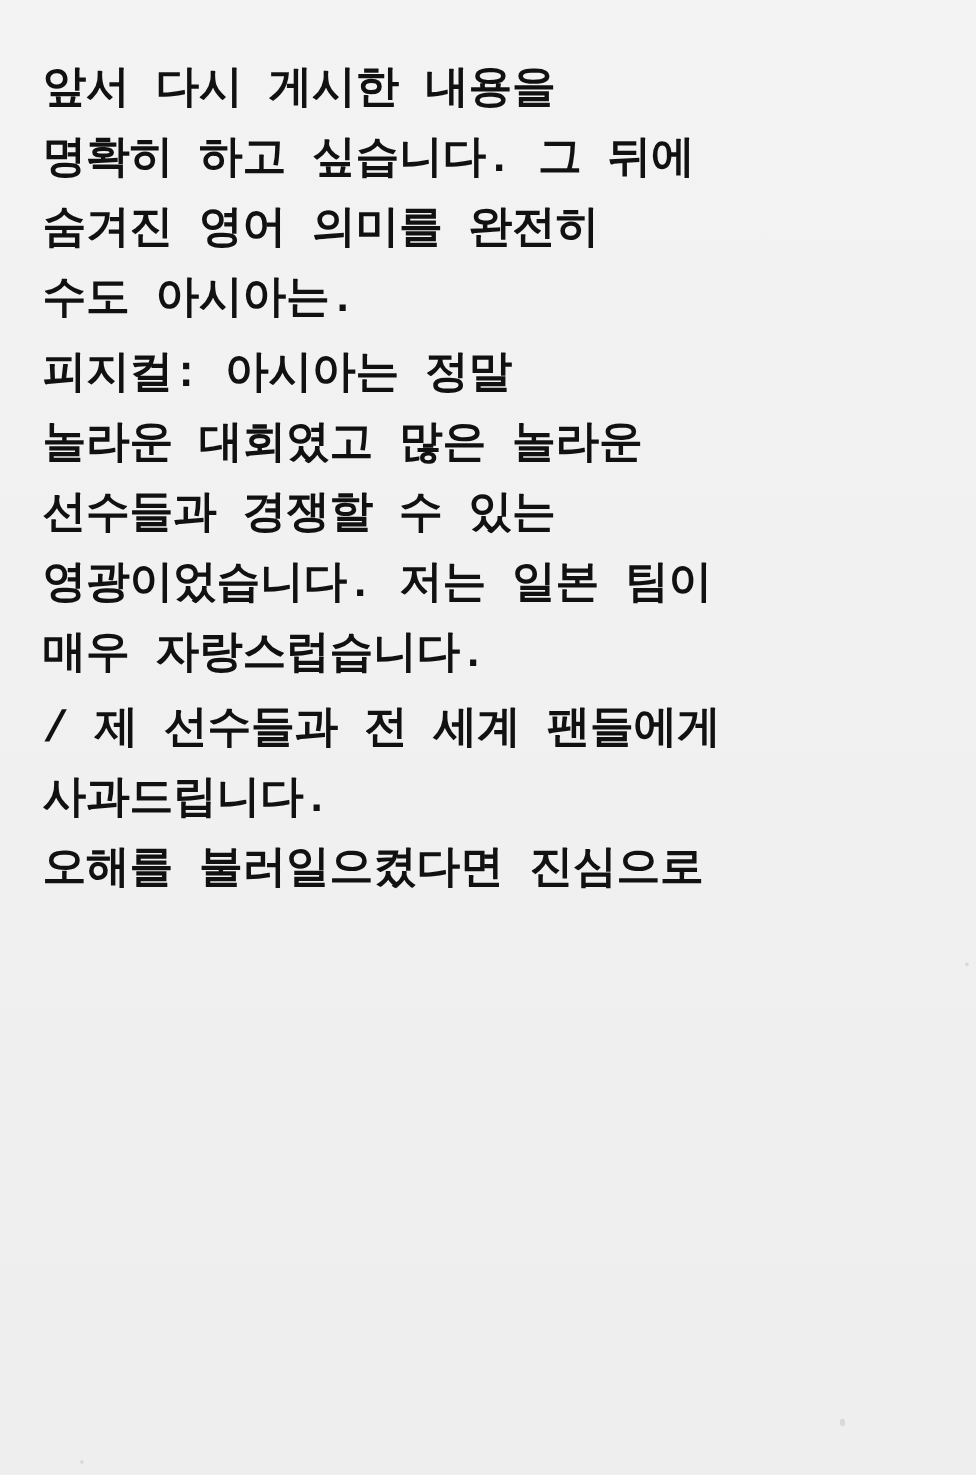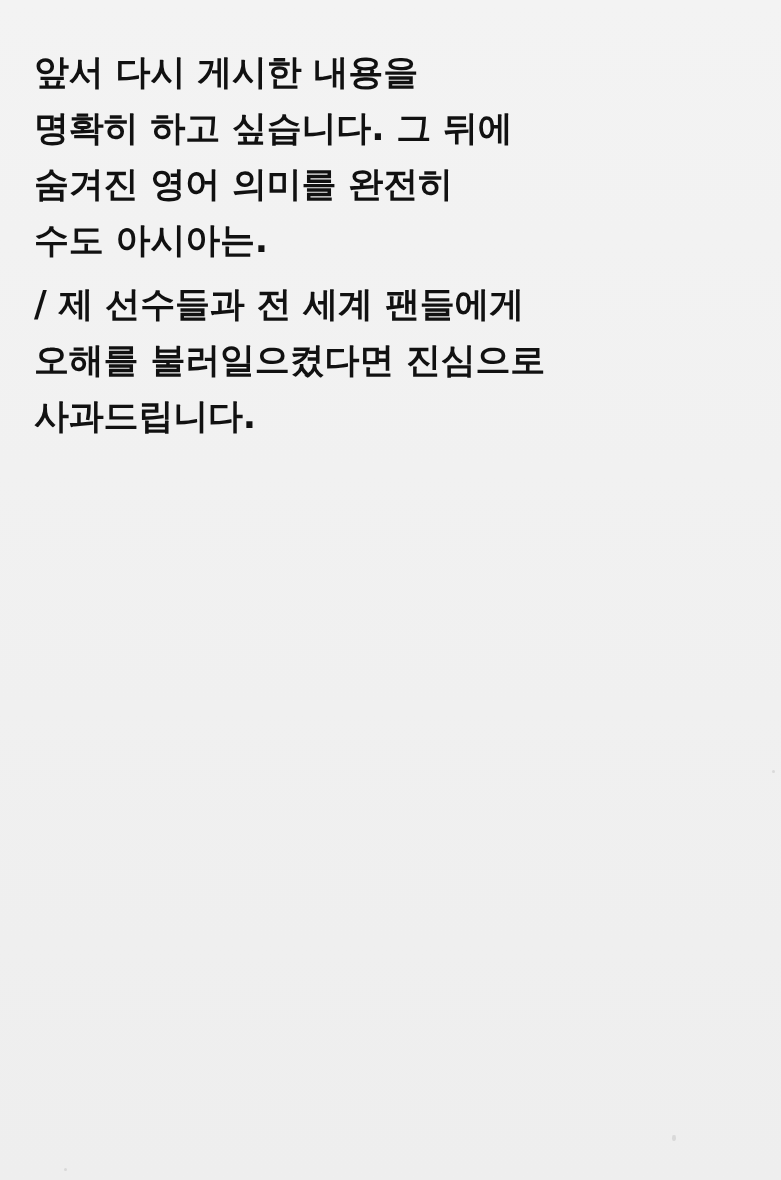--- a/index.html
+++ b/index.html
@@ -28,20 +28,21 @@
     margin: 0 0 0 0;
   }
   .line {
     display: block;
     color: #111111;
     font-size: 35px;
     font-weight: 700;
     line-height: 56px;
     letter-spacing: -0.2px;
     white-space: pre;
+    font-family: Liberation Mono, monospace;
   }
   .gap-sm { height: 4px; }
   .speck {
     position: absolute;
     background: #c9c9c9;
     border-radius: 50%;
     opacity: .55;
   }
   .speck.s1 { left: 772px; top: 770px; width: 3px; height: 3px; }
   .speck.s2 { left: 672px; top: 1135px; width: 4px; height: 6px; border-radius: 40%; }
@@ -55,27 +56,34 @@
 
     <div class="para">
       <span class="line">앞서 다시 게시한 내용을</span>
       <span class="line">명확히 하고 싶습니다. 그 뒤에</span>
       <span class="line">숨겨진 영어 의미를 완전히</span>
       <span class="line">수도 아시아는.</span>
     </div>
 
     <div class="gap-sm"></div>
 
+    <div class="para">
+      <span class="line">피지컬: 아시아는 정말</span>
+      <span class="line">놀라운 대회였고 많은 놀라운</span>
+      <span class="line">선수들과 경쟁할 수 있는</span>
+      <span class="line">영광이었습니다. 저는 일본 팀이</span>
+      <span class="line">매우 자랑스럽습니다.</span>
+    </div>
 
     <div class="gap-sm"></div>
 
     <div class="para">
       <span class="line">/ 제 선수들과 전 세계 팬들에게</span>
+      <span class="line">사과드립니다.</span>
       <span class="line">오해를 불러일으켰다면 진심으로</span>
-      <span class="line">사과드립니다.</span>
     </div>
 
     <div class="gap-sm"></div>
 
 
   </div>
 
   <span class="speck s1"></span>
   <span class="speck s2"></span>
   <span class="speck s3"></span>

